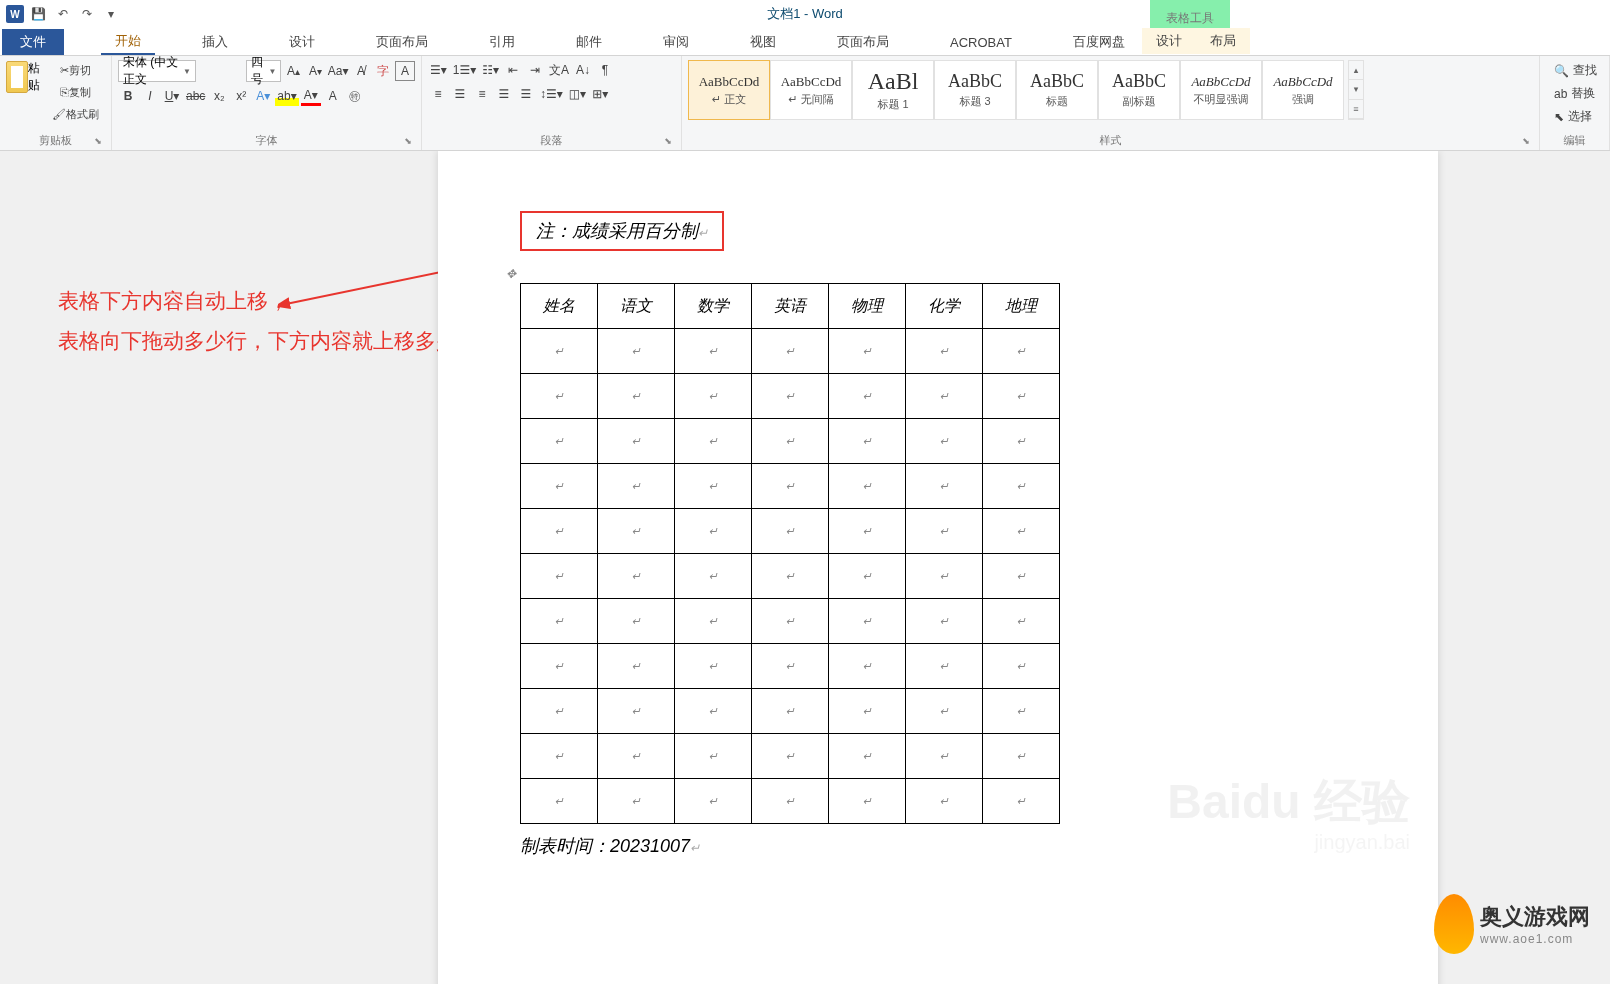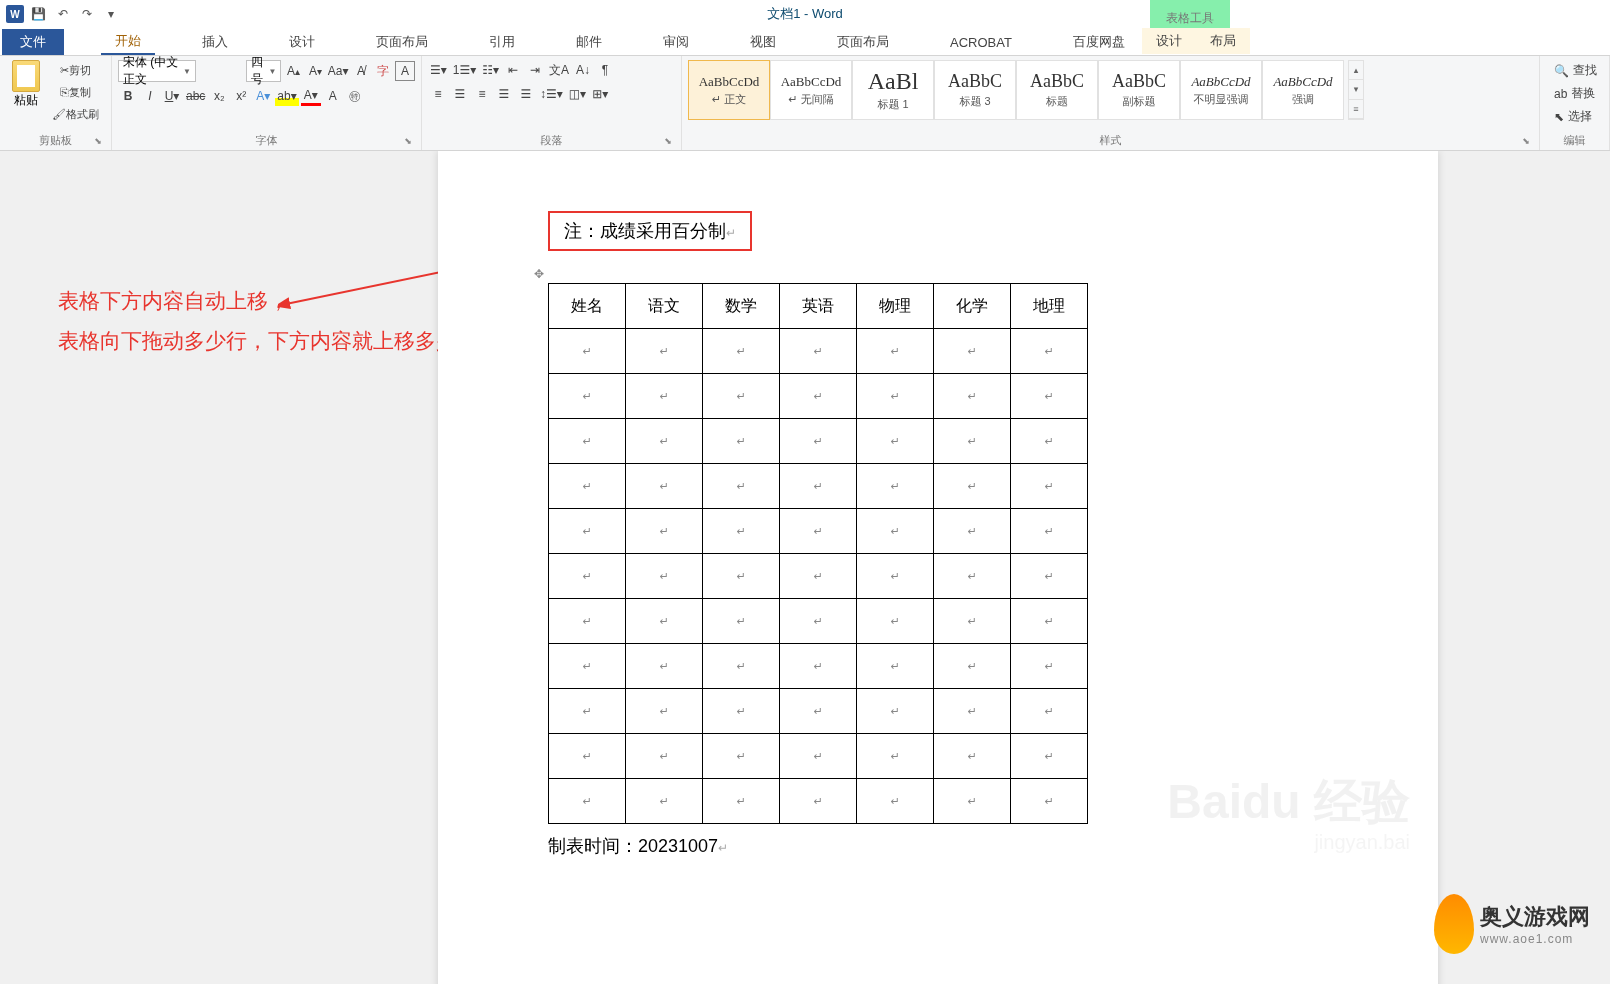--- a/index.html
+++ b/index.html
@@ -26,21 +26,21 @@
 
 .ribbon { height: 95px; background: #f5f6f7; border-bottom: 1px solid #d4d4d4; display: flex; }
 .ribbon-group { border-right: 1px solid #e1e1e1; padding: 4px 6px 2px; display: flex; flex-direction: column; justify-content: space-between; }
 .ribbon-group-label { font-size: 11px; color: #777; text-align: center; padding-top: 2px; position: relative; }
 .dialog-launcher { position: absolute; right: 2px; bottom: 2px; width: 10px; height: 10px; font-size: 9px; color: #888; }
 .ribbon-controls { display: flex; gap: 4px; align-items: flex-start; }
 .ribbon-col { display: flex; flex-direction: column; gap: 2px; }
 .ribbon-row { display: flex; gap: 2px; align-items: center; }
 .r-btn { min-width: 20px; height: 20px; display: flex; align-items: center; justify-content: center; font-size: 12px; color: #444; cursor: pointer; padding: 0 2px; }
 .r-btn.small-text { font-size: 11px; }
-.paste-big { display: flex; flex-direction: column; align-items: center; width: 40px; cursor: pointer; }
+.paste-big { display: flex; flex-direction: row; align-items: center; width: 40px; cursor: pointer; }
 .paste-icon { width: 28px; height: 32px; background: linear-gradient(#f9d978, #f0c850); border: 1px solid #d4a840; border-radius: 2px; position: relative; }
 .paste-icon::before { content: ""; position: absolute; top: 4px; left: 4px; right: 4px; bottom: 4px; background: #fff; }
 .font-combo { height: 22px; border: 1px solid #c0c0c0; background: #fff; font-size: 12px; padding: 0 4px; display: flex; align-items: center; }
 .font-name { width: 90px; }
 .font-size { width: 40px; margin-left: 48px; }
 .dropdown-arrow { font-size: 8px; color: #666; margin-left: 2px; }
 
 
 .styles-gallery { display: flex; gap: 0; }
 .style-item { width: 82px; height: 60px; border: 1px solid #e1e1e1; background: #fff; display: flex; flex-direction: column; align-items: center; justify-content: center; cursor: pointer; }
@@ -50,21 +50,21 @@
 .gallery-scroll { width: 16px; display: flex; flex-direction: column; border: 1px solid #e1e1e1; }
 .gallery-scroll div { flex: 1; display: flex; align-items: center; justify-content: center; font-size: 9px; color: #666; cursor: pointer; border-bottom: 1px solid #e1e1e1; }
 
 
 .editing-col { display: flex; flex-direction: column; gap: 2px; padding-left: 4px; }
 .editing-item { display: flex; align-items: center; gap: 4px; font-size: 12px; color: #444; cursor: pointer; padding: 2px 4px; }
 
 
 .doc-area { height: calc(100% - 151px); background: #f0f0f0; position: relative; overflow: hidden; }
 .page { position: absolute; left: 438px; top: 0; width: 1000px; height: 1200px; background: #fff; box-shadow: 0 0 8px rgba(0,0,0,0.15); }
-.page-content { padding: 60px 110px; }
+.page-content { padding: 60px 82px; font-style: italic; }
 
 
 .annotation { position: absolute; left: 58px; top: 130px; color: #e8352e; font-size: 21px; line-height: 1.9; }
 .arrow-svg { position: absolute; left: 278px; top: 95px; }
 
 
 .note-box { border: 2px solid #e8352e; padding: 6px 14px; display: inline-block; font-family: SimSun; font-size: 18px; }
 .table-anchor { font-size: 12px; color: #888; margin-top: 16px; margin-left: -14px; }
 .grade-table { border-collapse: collapse; margin-top: 2px; }
 .grade-table th, .grade-table td { border: 1px solid #000; width: 77px; height: 45px; text-align: center; font-family: SimSun; font-size: 16px; font-weight: normal; }

